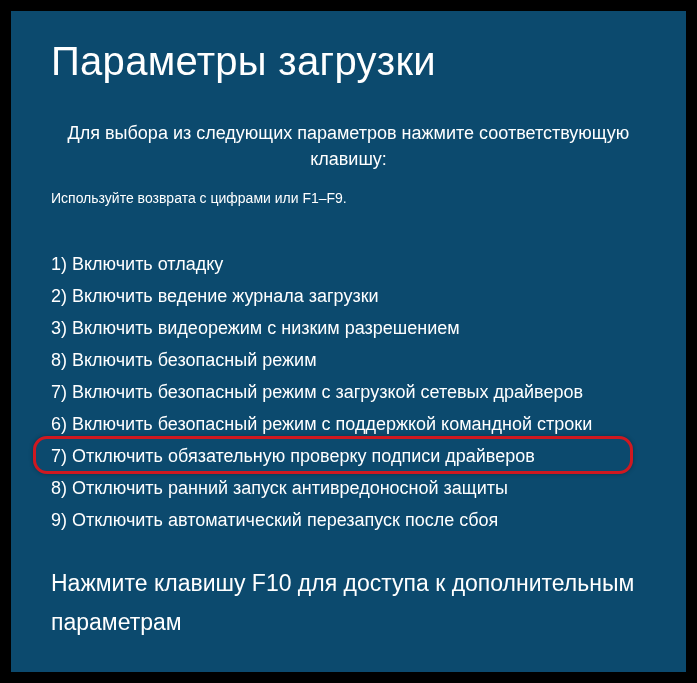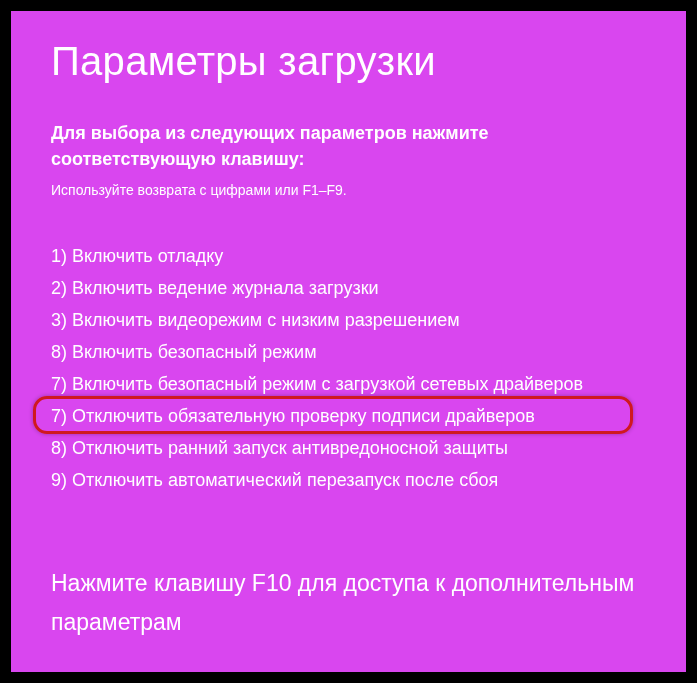--- a/index.html
+++ b/index.html
@@ -13,35 +13,36 @@
       background: #000;
       font-family: 'Segoe UI Light', 'Segoe UI', Arial, sans-serif;
       overflow: hidden;
     }
     .screen {
       position: absolute;
       top: 11px;
       left: 11px;
       right: 11px;
       bottom: 11px;
-      background: #d946ef;
+      background: #0c4a6e;
       color: #ffffff;
       padding: 28px 40px 22px 40px;
     }
     .title {
       font-size: 40px;
       font-weight: 300;
       margin-bottom: 36px;
       letter-spacing: 0.3px;
     }
     .instruction {
       font-size: 18px;
-      font-weight: 700;
+      font-weight: 400;
       line-height: 1.45;
-      margin-bottom: 10px;
+      margin-bottom: 18px;
+      text-align: center;
     }
     .hint {
       font-size: 14px;
       font-weight: 300;
       margin-bottom: 42px;
     }
     .options {
       margin-bottom: 60px;
     }
     .option {
@@ -84,20 +85,21 @@
   <h1 class="title">Параметры загрузки</h1>
   <p class="instruction">Для выбора из следующих параметров нажмите соответствующую клавишу:</p>
   <p class="hint">Используйте возврата с цифрами или F1–F9.</p>
 
   <div class="options">
     <div class="option">1) Включить отладку</div>
     <div class="option">2) Включить ведение журнала загрузки</div>
     <div class="option">3) Включить видеорежим с низким разрешением</div>
     <div class="option">8) Включить безопасный режим</div>
     <div class="option">7) Включить безопасный режим с загрузкой сетевых драйверов</div>
+    <div class="option">6) Включить безопасный режим с поддержкой командной строки</div>
     <div class="option highlight-wrapper">
       <span>7) Отключить обязательную проверку подписи драйверов</span>
       <div class="highlight-box"></div>
     </div>
     <div class="option">8) Отключить ранний запуск антивредоносной защиты</div>
     <div class="option">9) Отключить автоматический перезапуск после сбоя</div>
   </div>
 
   <div class="footer">
     <div class="footer-line">Нажмите клавишу F10 для доступа к дополнительным параметрам</div>

